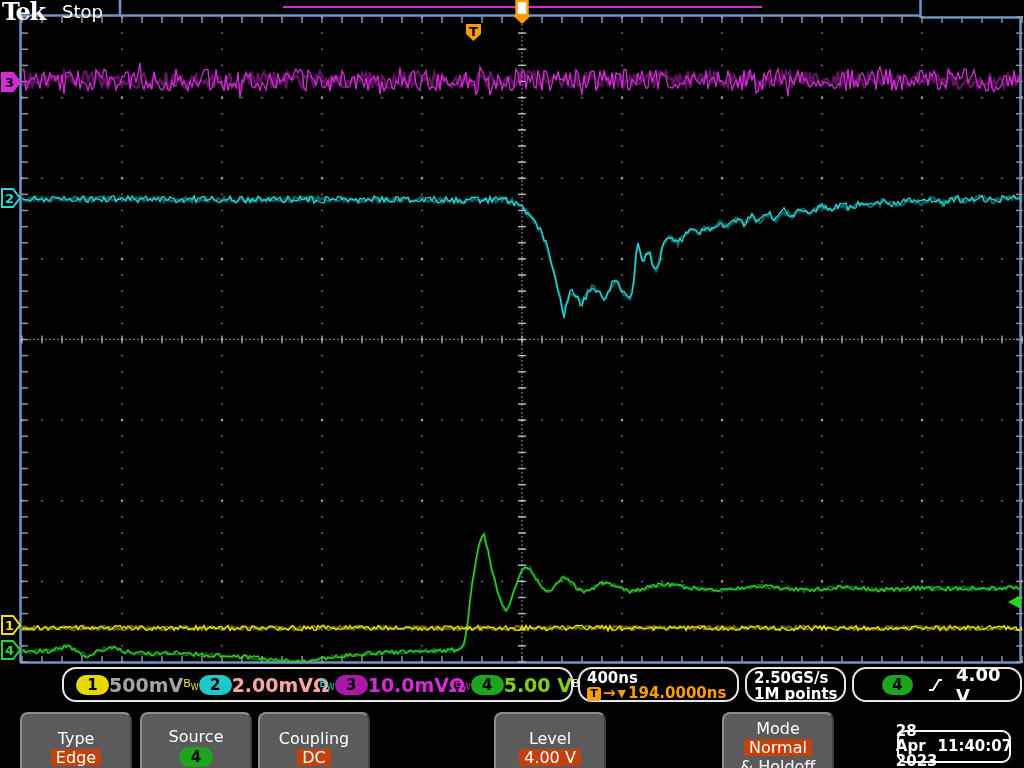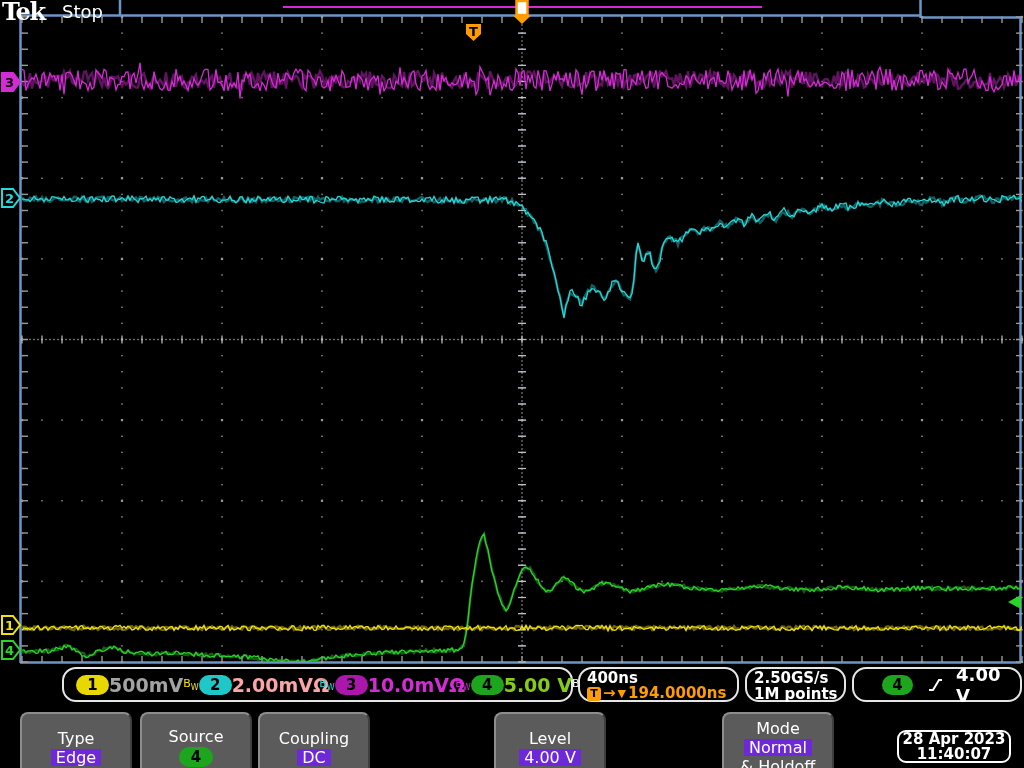--- a/index.html
+++ b/index.html
@@ -29,25 +29,25 @@
   .tdelay{display:flex;align-items:center;gap:2px;color:#ff9d00;font-weight:bold;font-size:15px;line-height:15px;}
   .tsq{display:inline-flex;align-items:center;justify-content:center;width:14px;height:14px;
        background:#ff9d00;color:#000;border-radius:3px;font-size:11px;font-weight:bold;}
   .trig-level{font-size:18px;font-weight:bold;color:#fff;margin-left:auto;}
 
   
   .mbtn{position:absolute;top:712px;width:112px;height:71px;background:#5b5b5b;
         border:2px solid #8d8d8d;border-bottom-color:#3f3f3f;border-right-color:#3f3f3f;
         border-radius:8px;box-sizing:border-box;display:flex;flex-direction:column;
         align-items:center;justify-content:center;gap:2px;font-size:16px;color:#fff;line-height:17px;text-align:center;}
-  .hl{background:#6d28d9;color:#fff;padding:0 5px;border-radius:1px;white-space:nowrap;}
+  .hl{background:#c2410c;color:#fff;padding:0 5px;border-radius:1px;white-space:nowrap;}
   .slope-row{display:flex;align-items:flex-end;gap:7px;}
   .slope-sel{background:#1a6fe6;border-radius:5px;padding:1px;}
   .date-box{position:absolute;left:897px;top:730px;width:114px;height:33px;border:2px solid #fff;
-            border-radius:9px;box-sizing:border-box;display:flex;flex-direction:column;
+            border-radius:9px;box-sizing:border-box;display:flex;flex-direction:row;
             align-items:center;justify-content:center;font-size:15px;font-weight:bold;line-height:15px;}
 </style>
 </head>
 <body>
 
 <div class="screen">
 
   <svg id="scope" class="abs" style="left:0;top:0;" width="1024" height="768" xmlns="http://www.w3.org/2000/svg">
       <defs>
         <clipPath id="gclip">

